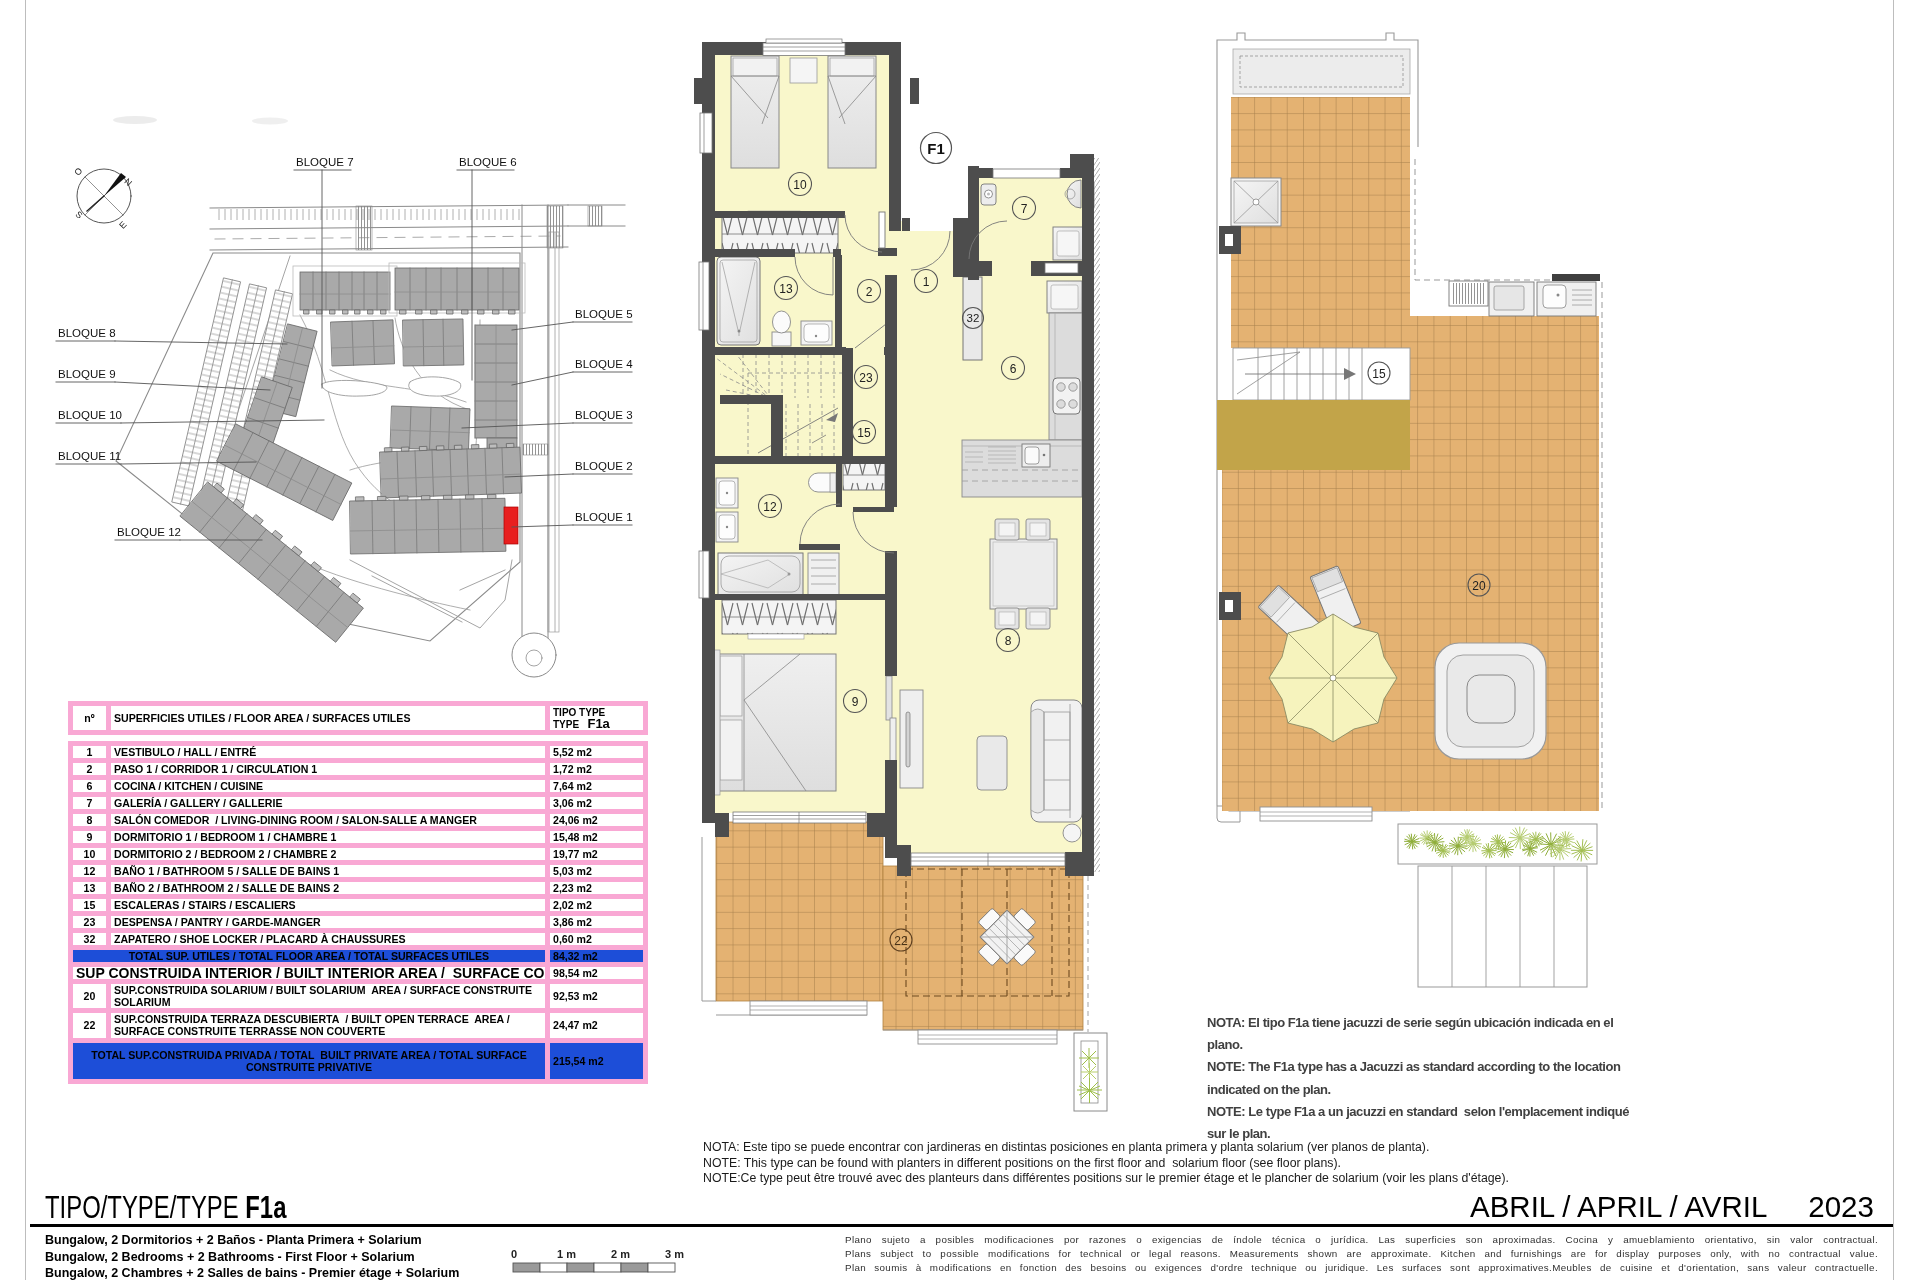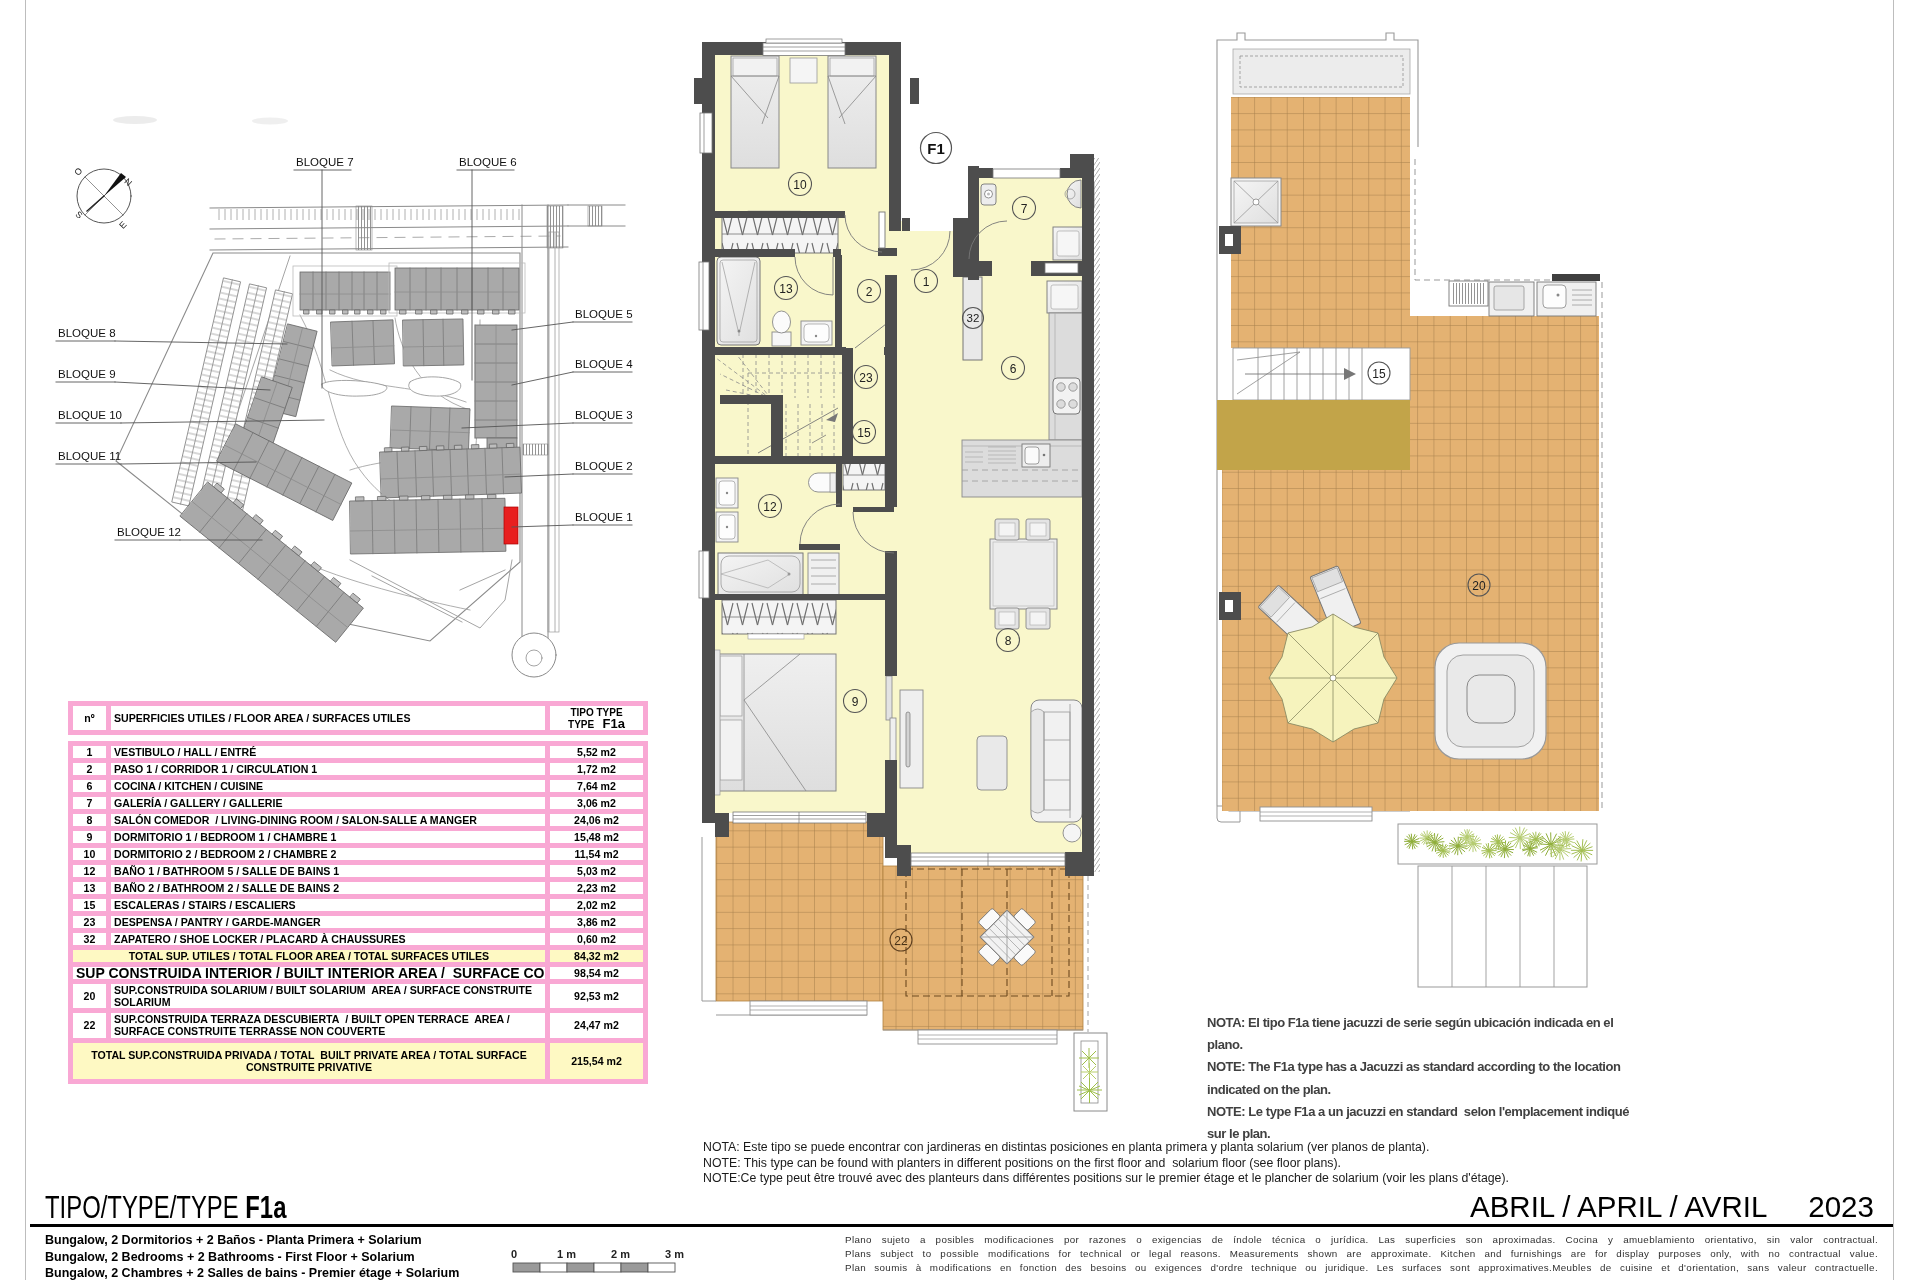--- a/index.html
+++ b/index.html
@@ -937,23 +937,23 @@
         </g>
 </g>
 </svg>
 
 <div id="tablewrap" class="abs" style="left:68px;top:701px;width:558px;color:#000;">
 <style>
  .tbl{border-collapse:collapse;width:551px;table-layout:fixed;}
  .tbl td{border:5px solid #f9a8d4;font-size:10.6px;font-weight:bold;padding:0 3px;vertical-align:middle;overflow:hidden;white-space:nowrap;}
  .tbl .c1{width:27px;text-align:center;}
  .tbl .c2{width:428px;}
- .tbl .c3{width:87px;text-align:center;}
+ .tbl .c3{width:87px;text-align:left;}
  .tbl tr{height:16.2px;}
- .gray{background:#fef9c3;}
+ .gray{background:#1d4ed8;}
  .tbl td.ctr{text-align:center;white-space:normal;line-height:12px;}
 </style>
 
 <table class="tbl" style="border:1.5px solid #000;">
  <tbody>
           <tr style="height:29px;">
   <td class="c1">nº</td>
   <td class="c2">SUPERFICIES UTILES / FLOOR AREA / SURFACES UTILES</td>
   <td class="c3" style="font-size:10px;line-height:11px;">TIPO TYPE<br>TYPE&nbsp;&nbsp;&nbsp;<span style="font-size:13px;">F1a</span></td>
  </tr>
@@ -988,21 +988,21 @@
             <td class="c3">24,06 m2</td>
           </tr>
  <tr>
             <td class="c1">9</td>
             <td class="c2">DORMITORIO 1 / BEDROOM 1 / CHAMBRE 1</td>
             <td class="c3">15,48 m2</td>
           </tr>
  <tr>
             <td class="c1">10</td>
             <td class="c2">DORMITORIO 2 / BEDROOM 2 / CHAMBRE 2</td>
-            <td class="c3">11,54 m2</td>
+            <td class="c3">19,77 m2</td>
           </tr>
  <tr>
             <td class="c1">12</td>
             <td class="c2">BAÑO 1 / BATHROOM 5 / SALLE DE BAINS 1</td>
             <td class="c3">5,03 m2</td>
           </tr>
  <tr>
             <td class="c1">13</td>
             <td class="c2">BAÑO 2 / BATHROOM 2 / SALLE DE BAINS 2</td>
             <td class="c3">2,23 m2</td>

